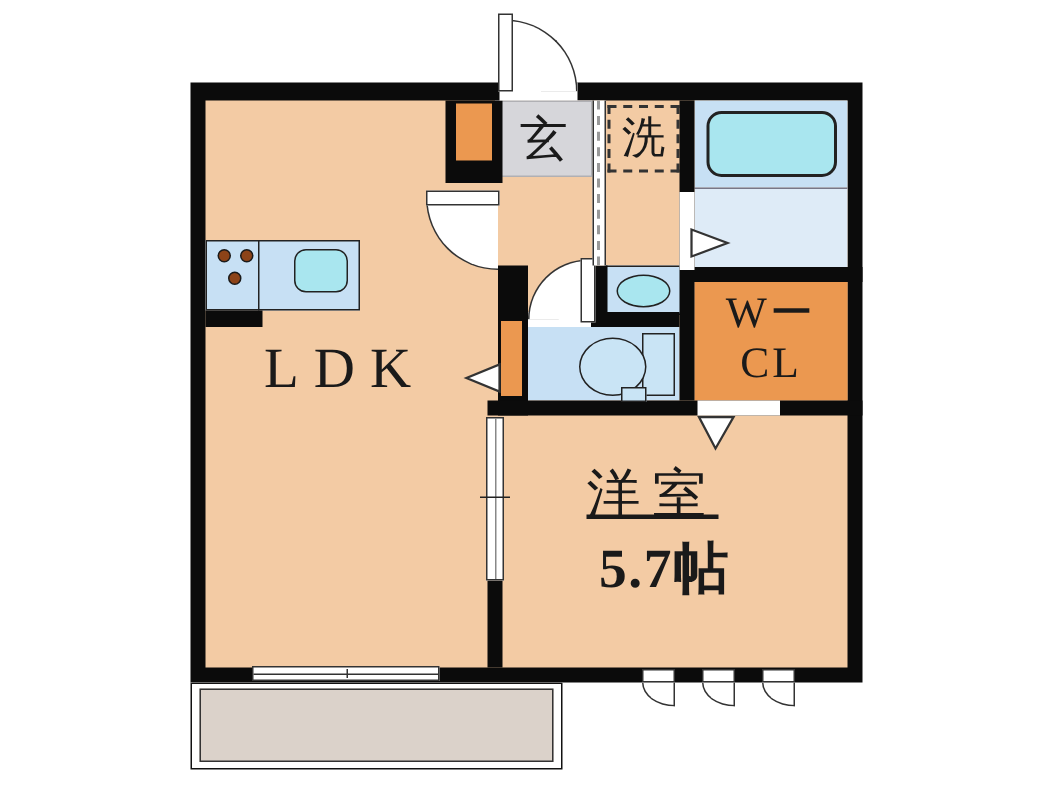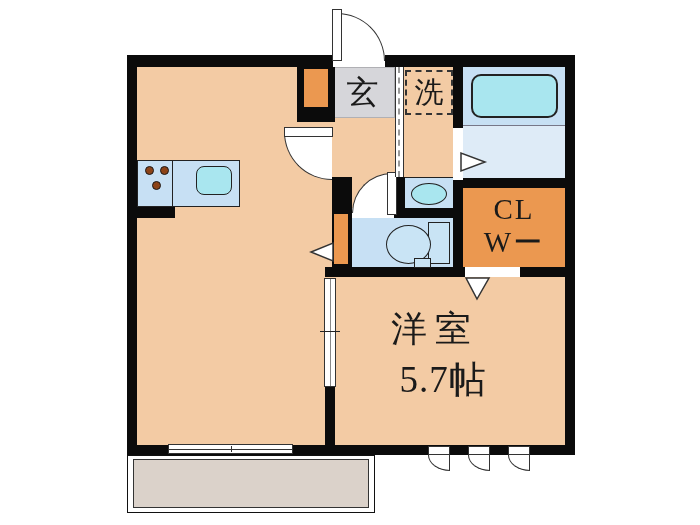--- a/index.html
+++ b/index.html
@@ -59,22 +59,22 @@
   .win-s{width:22px;height:9px;background:#fff;border:1px solid #333;top:446px;}
   .win-arc{width:22px;height:16px;background:#fff;top:455px;border-left:1.5px solid #333;border-bottom:1.5px solid #333;border-right:1.5px solid #333;border-bottom-left-radius:100% 100%;border-top:none;}
 
   
   .balc-out{left:127px;top:455px;width:248px;height:58px;background:#fff;border:1.5px solid #111;}
   .balc-in{left:133px;top:459px;width:236px;height:49px;background:var(--balcony-floor);border:1px solid #333;}
 
   
   .lbl-ldk{left:150px;top:226px;width:160px;font-size:38px;letter-spacing:10px;}
   .lbl-ldk-size{left:145px;top:280px;width:170px;font-size:37px;letter-spacing:1px;}
-  .lbl-west{left:368px;top:310px;width:134px;font-size:36px;letter-spacing:8px;}
-  .lbl-west-size{left:368px;top:360px;width:150px;font-size:37px;letter-spacing:1px;}
+  .lbl-west{left:368px;top:310px;width:134px;font-size:36px;letter-spacing:8px;text-decoration:underline;}
+  .lbl-west-size{left:368px;top:360px;width:150px;font-size:37px;letter-spacing:1px;font-weight:bold;}
   .lbl-genkan{left:330px;top:75px;width:65px;font-size:32px;}
   .lbl-laundry{left:405px;top:77px;width:48px;font-size:29px;}
   .lbl-wcl{left:463px;top:193px;width:102px;font-size:29px;line-height:1.15;letter-spacing:2px;}
   .lbl-balcony{left:133px;top:470px;width:236px;font-size:23px;letter-spacing:4px;}
   svg.tri{position:absolute;left:0;top:0;pointer-events:none;}
 </style>
 </head>
 <body>
 
 <div class="plan">
@@ -139,21 +139,22 @@
 
   <svg class="tri" width="700" height="525">
     <polygon points="461,153 461,171 485,162" fill="#fff" stroke="#333" stroke-width="1.5"></polygon>
     <polygon points="333,243 333,261 311,252" fill="#fff" stroke="#333" stroke-width="1.5"></polygon>
     <polygon points="466,278 489,278 477,299" fill="#fff" stroke="#333" stroke-width="1.5"></polygon>
   </svg>
 
   <div class="abs balc-out"></div>
   <div class="abs balc-in"></div>
 
+  <div class="abs label lbl-ldk">LDK</div>
   <div class="abs label lbl-west">洋室</div>
   <div class="abs label lbl-west-size">5.7帖</div>
   <div class="abs label lbl-genkan">玄</div>
   <div class="abs label lbl-laundry">洗</div>
   <div class="abs label lbl-wcl">
+    <div>Wー</div>
     <div>CL</div>
-    <div>Wー</div>
   </div>
 </div>
 
 </body></html>

